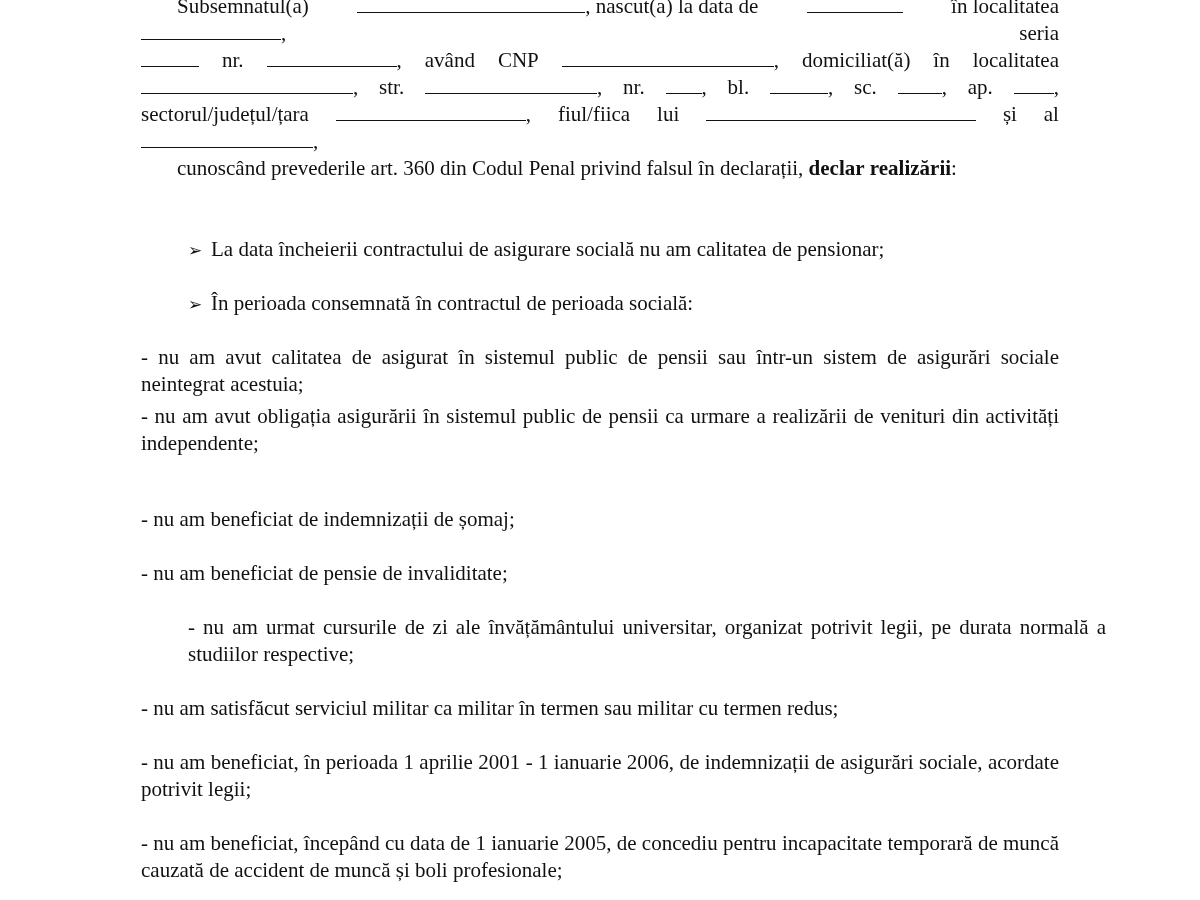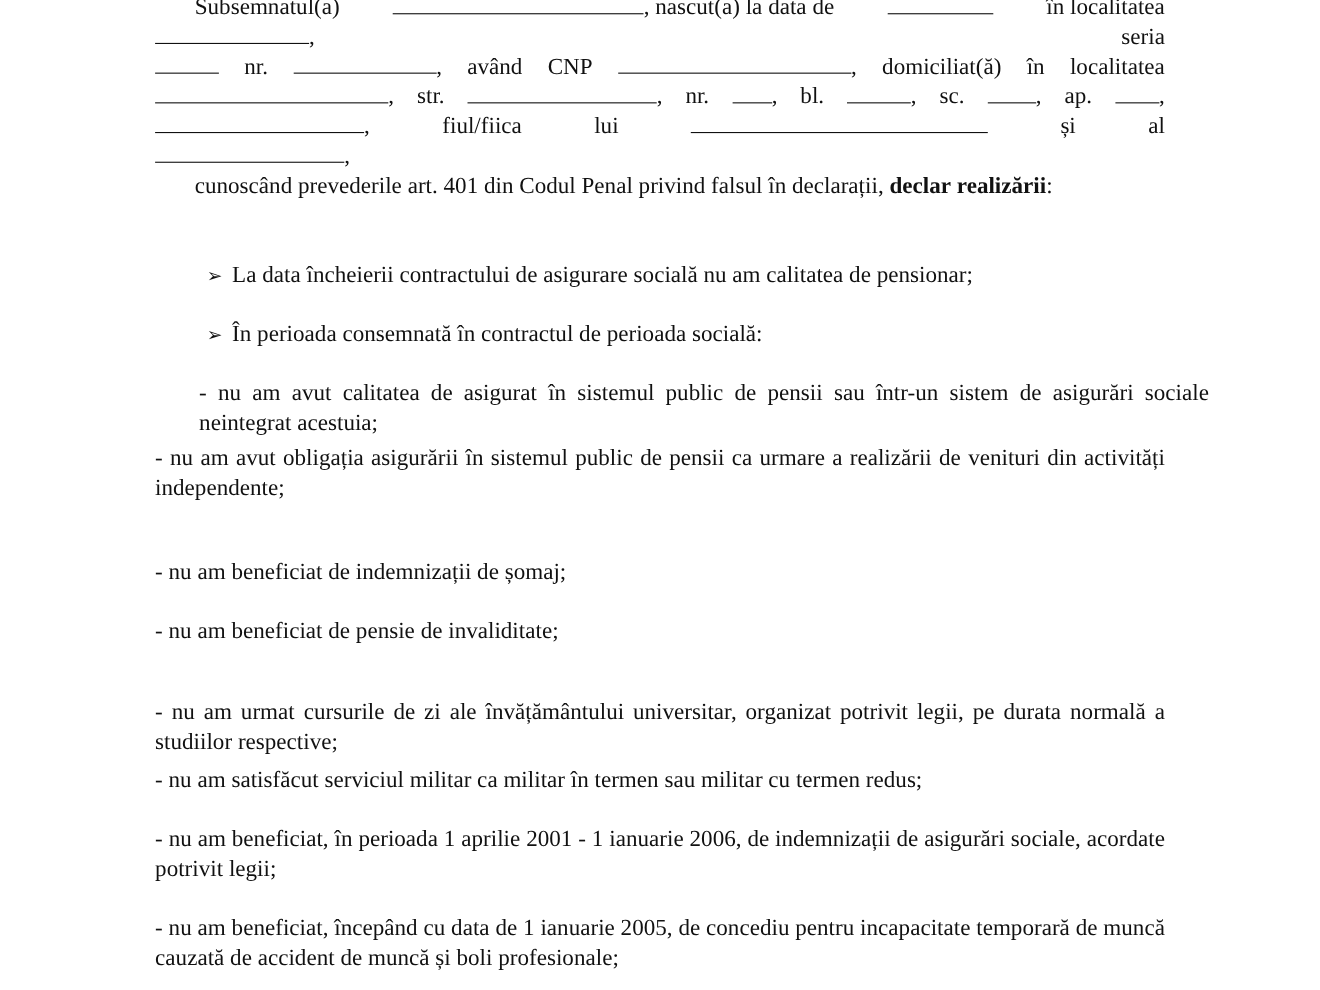--- a/index.html
+++ b/index.html
@@ -52,47 +52,48 @@
     <span class="seg"><span class="blank" style="width:36px;"></span><span>,</span></span>
     <span>bl.</span>
     <span class="seg"><span class="blank" style="width:58px;"></span><span>,</span></span>
     <span>sc.</span>
     <span class="seg"><span class="blank" style="width:44px;"></span><span>,</span></span>
     <span>ap.</span>
     <span class="seg"><span class="blank" style="width:40px;"></span><span>,</span></span>
   </div>
 
   <div class="row" style="top:101px;">
+    <span>sectorul/județul/țara</span>
     <span class="seg"><span class="blank" style="width:190px;"></span><span>,</span></span>
     <span>fiul/fiica</span>
     <span>lui</span>
     <span class="blank" style="width:270px;"></span>
     <span>și</span>
     <span>al</span>
   </div>
 
   <div class="row left" style="top:128px;">
     <span class="seg"><span class="blank" style="width:172px;"></span><span>,</span></span>
   </div>
 
   <div class="para" style="top:155px; text-indent:36px;">
-    <span>cunoscând prevederile art. 401 din Codul Penal privind falsul în declarații,</span>
+    <span>cunoscând prevederile art. 360 din Codul Penal privind falsul în declarații,</span>
     <b>declar</b>
     <b>realizării</b><span>:</span>
   </div>
 
   <div class="bullet" style="top:236px;">
     <span class="arrow">➢</span><span>La data încheierii contractului de asigurare socială nu am calitatea de pensionar;</span>
   </div>
   <div class="bullet" style="top:290px;">
     <span class="arrow">➢</span><span>În perioada consemnată în contractul de perioada socială:</span>
   </div>
 
-  <div class="para" style="top:344px;margin-left:40px;">- nu am avut calitatea de asigurat în sistemul public de pensii sau într-un sistem de asigurări sociale neintegrat acestuia;</div>
+  <div class="para" style="top:344px;">- nu am avut calitatea de asigurat în sistemul public de pensii sau într-un sistem de asigurări sociale neintegrat acestuia;</div>
   <div class="para" style="top:403px;">- nu am avut obligația asigurării în sistemul public de pensii ca urmare a realizării de venituri din activități independente;</div>
   <div class="para" style="top:506px;">- nu am beneficiat de indemnizații de șomaj;</div>
   <div class="para" style="top:560px;">- nu am beneficiat de pensie de invaliditate;</div>
-  <div class="para" style="top:634px;">- nu am urmat cursurile de zi ale învățământului universitar, organizat potrivit legii, pe durata normală a studiilor respective;</div>
+  <div class="para" style="top:614px;margin-left:47px;">- nu am urmat cursurile de zi ale învățământului universitar, organizat potrivit legii, pe durata normală a studiilor respective;</div>
   <div class="para" style="top:695px;">- nu am satisfăcut serviciul militar ca militar în termen sau militar cu termen redus;</div>
   <div class="para" style="top:749px;">- nu am beneficiat, în perioada 1 aprilie 2001 - 1 ianuarie 2006, de indemnizații de asigurări sociale, acordate potrivit legii;</div>
   <div class="para" style="top:830px;">- nu am beneficiat, începând cu data de 1 ianuarie 2005, de concediu pentru incapacitate temporară de muncă cauzată de accident de muncă și boli profesionale;</div>
 
 </div>
 
 </body></html>

